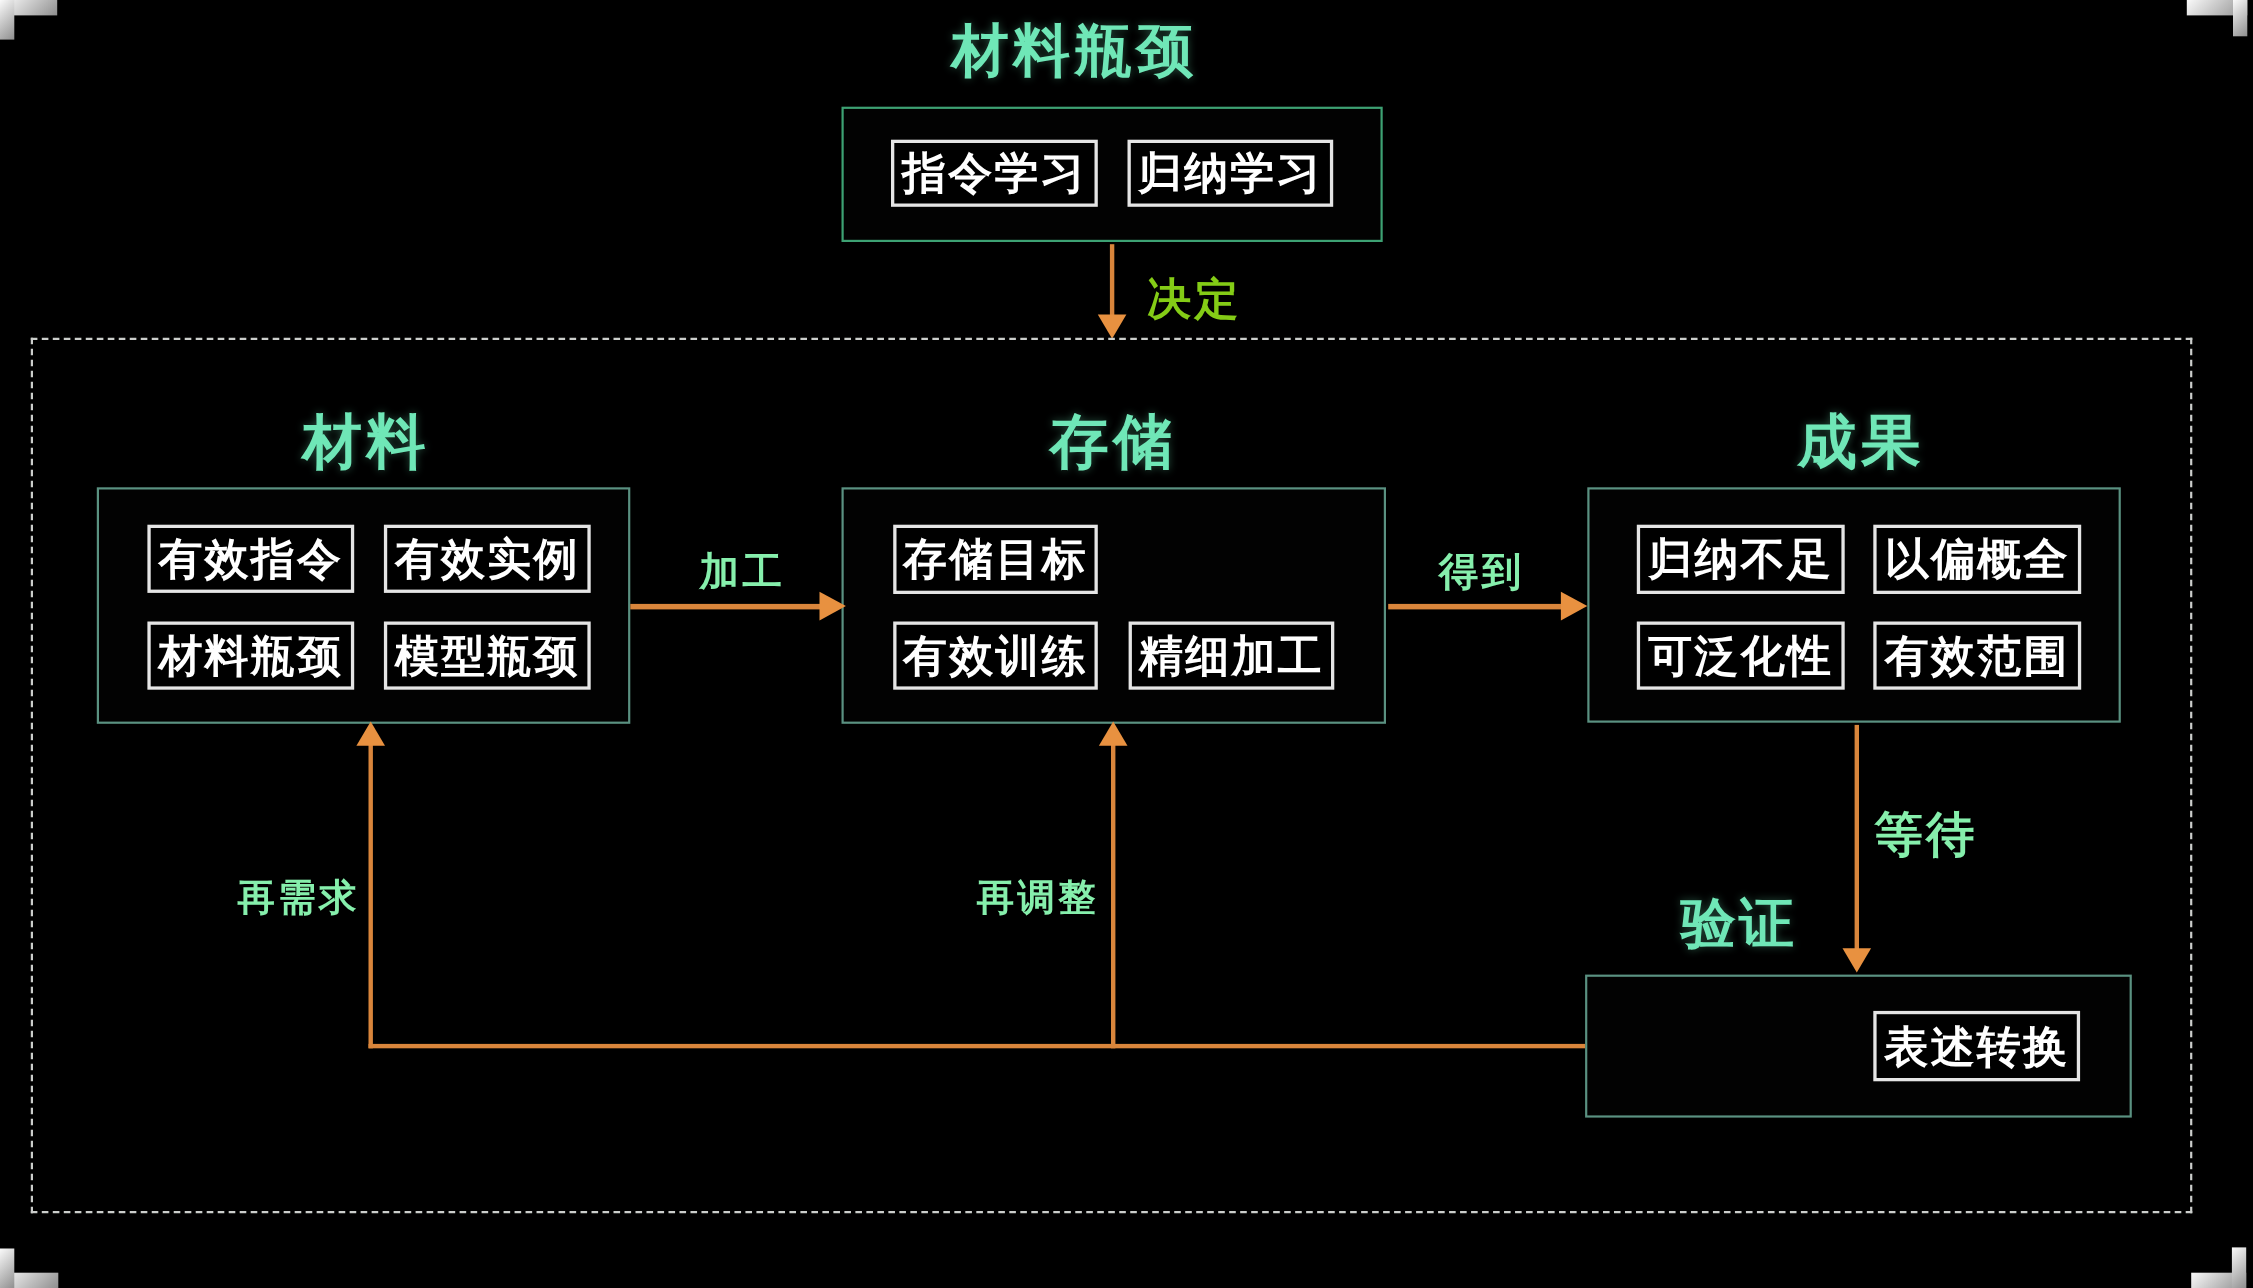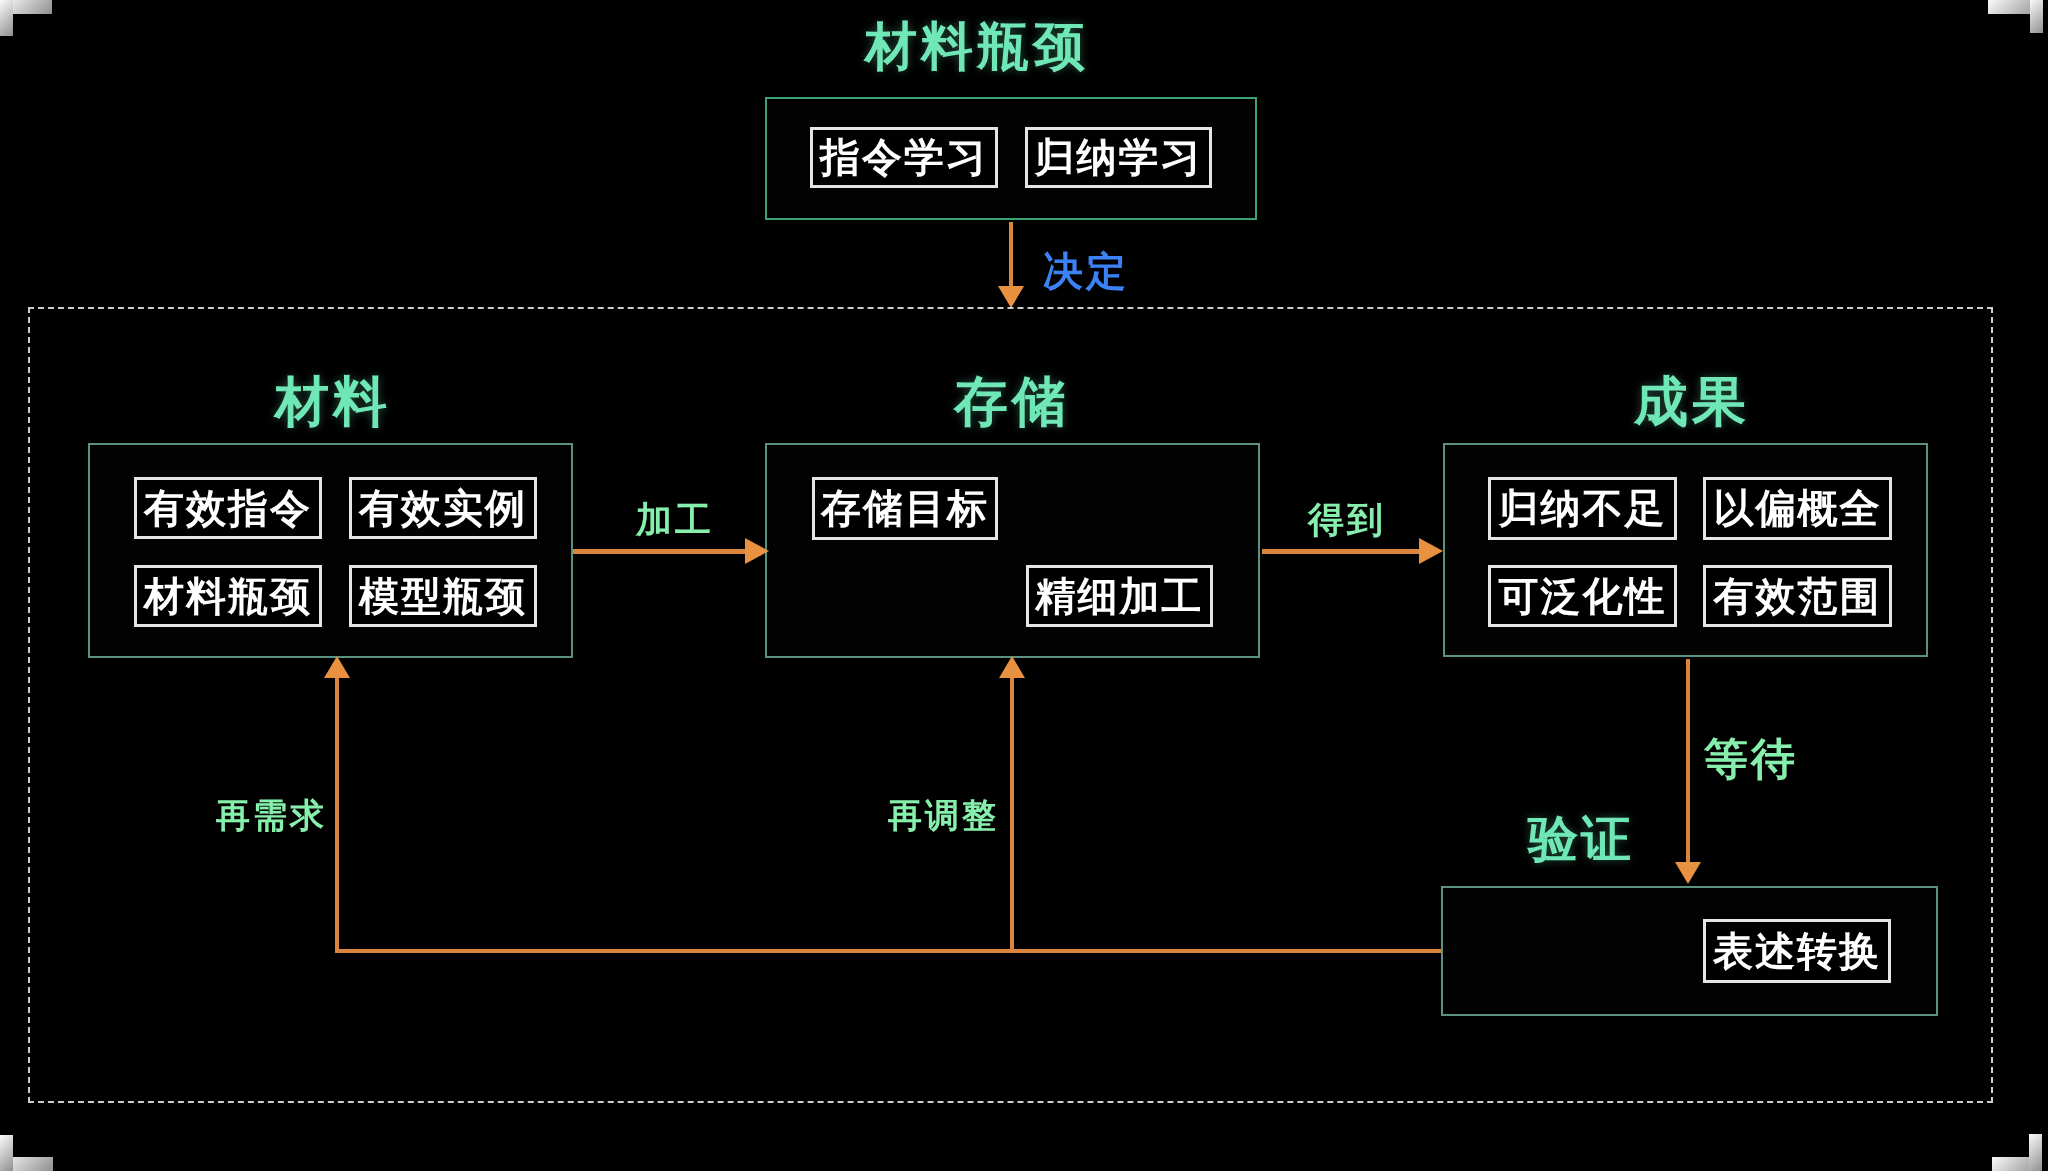--- a/index.html
+++ b/index.html
@@ -28,21 +28,21 @@
   
   .ah{position:absolute;width:0;height:0;}
   .ah.down{border-left:13px solid transparent;border-right:13px solid transparent;border-top:22px solid #e89140;}
   .ah.up{border-left:13px solid transparent;border-right:13px solid transparent;border-bottom:22px solid #e89140;}
   .ah.right{border-top:13px solid transparent;border-bottom:13px solid transparent;border-left:24px solid #e89140;}
   
   .elabel{
     position:absolute;color:#86efac;font-weight:bold;white-space:nowrap;
     font-size:36px;letter-spacing:3px;
   }
-  .elabel.bright{color:#3b82f6;font-size:40px;}
+  .elabel.bright{color:#84cc16;font-size:40px;}
   
   #stage-border{
     position:absolute;left:28px;top:307px;width:1965px;height:796px;
     border:2px dashed #cbcecb;box-sizing:border-box;
   }
 </style>
 </head>
 <body>
 
 <div id="canvas">
@@ -73,20 +73,21 @@
   <div class="title" style="left:1692px;top:366px;font-size:54px;letter-spacing:4px">成果</div>
 
   <div class="node" style="left:88px;top:443px;width:485px;height:215px"></div>
   <div class="chip" style="left:134px;top:477px;width:188px;height:62px">有效指令</div>
   <div class="chip" style="left:349px;top:477px;width:188px;height:62px">有效实例</div>
   <div class="chip" style="left:134px;top:565px;width:188px;height:62px">材料瓶颈</div>
   <div class="chip" style="left:349px;top:565px;width:188px;height:62px">模型瓶颈</div>
 
   <div class="node" style="left:765px;top:443px;width:495px;height:215px"></div>
   <div class="chip" style="left:812px;top:477px;width:186px;height:63px">存储目标</div>
+  <div class="chip" style="left:812px;top:565px;width:186px;height:62px">有效训练</div>
   <div class="chip" style="left:1026px;top:565px;width:187px;height:62px">精细加工</div>
 
   <div class="node" style="left:1443px;top:443px;width:485px;height:214px"></div>
   <div class="chip" style="left:1488px;top:477px;width:189px;height:63px">归纳不足</div>
   <div class="chip" style="left:1703px;top:477px;width:189px;height:63px">以偏概全</div>
   <div class="chip" style="left:1488px;top:565px;width:189px;height:62px">可泛化性</div>
   <div class="chip" style="left:1703px;top:565px;width:189px;height:62px">有效范围</div>
 
   <div class="hline" style="left:573px;top:549px;width:174px;height:5px"></div>
   <div class="ah right" style="left:745px;top:538px"></div>

